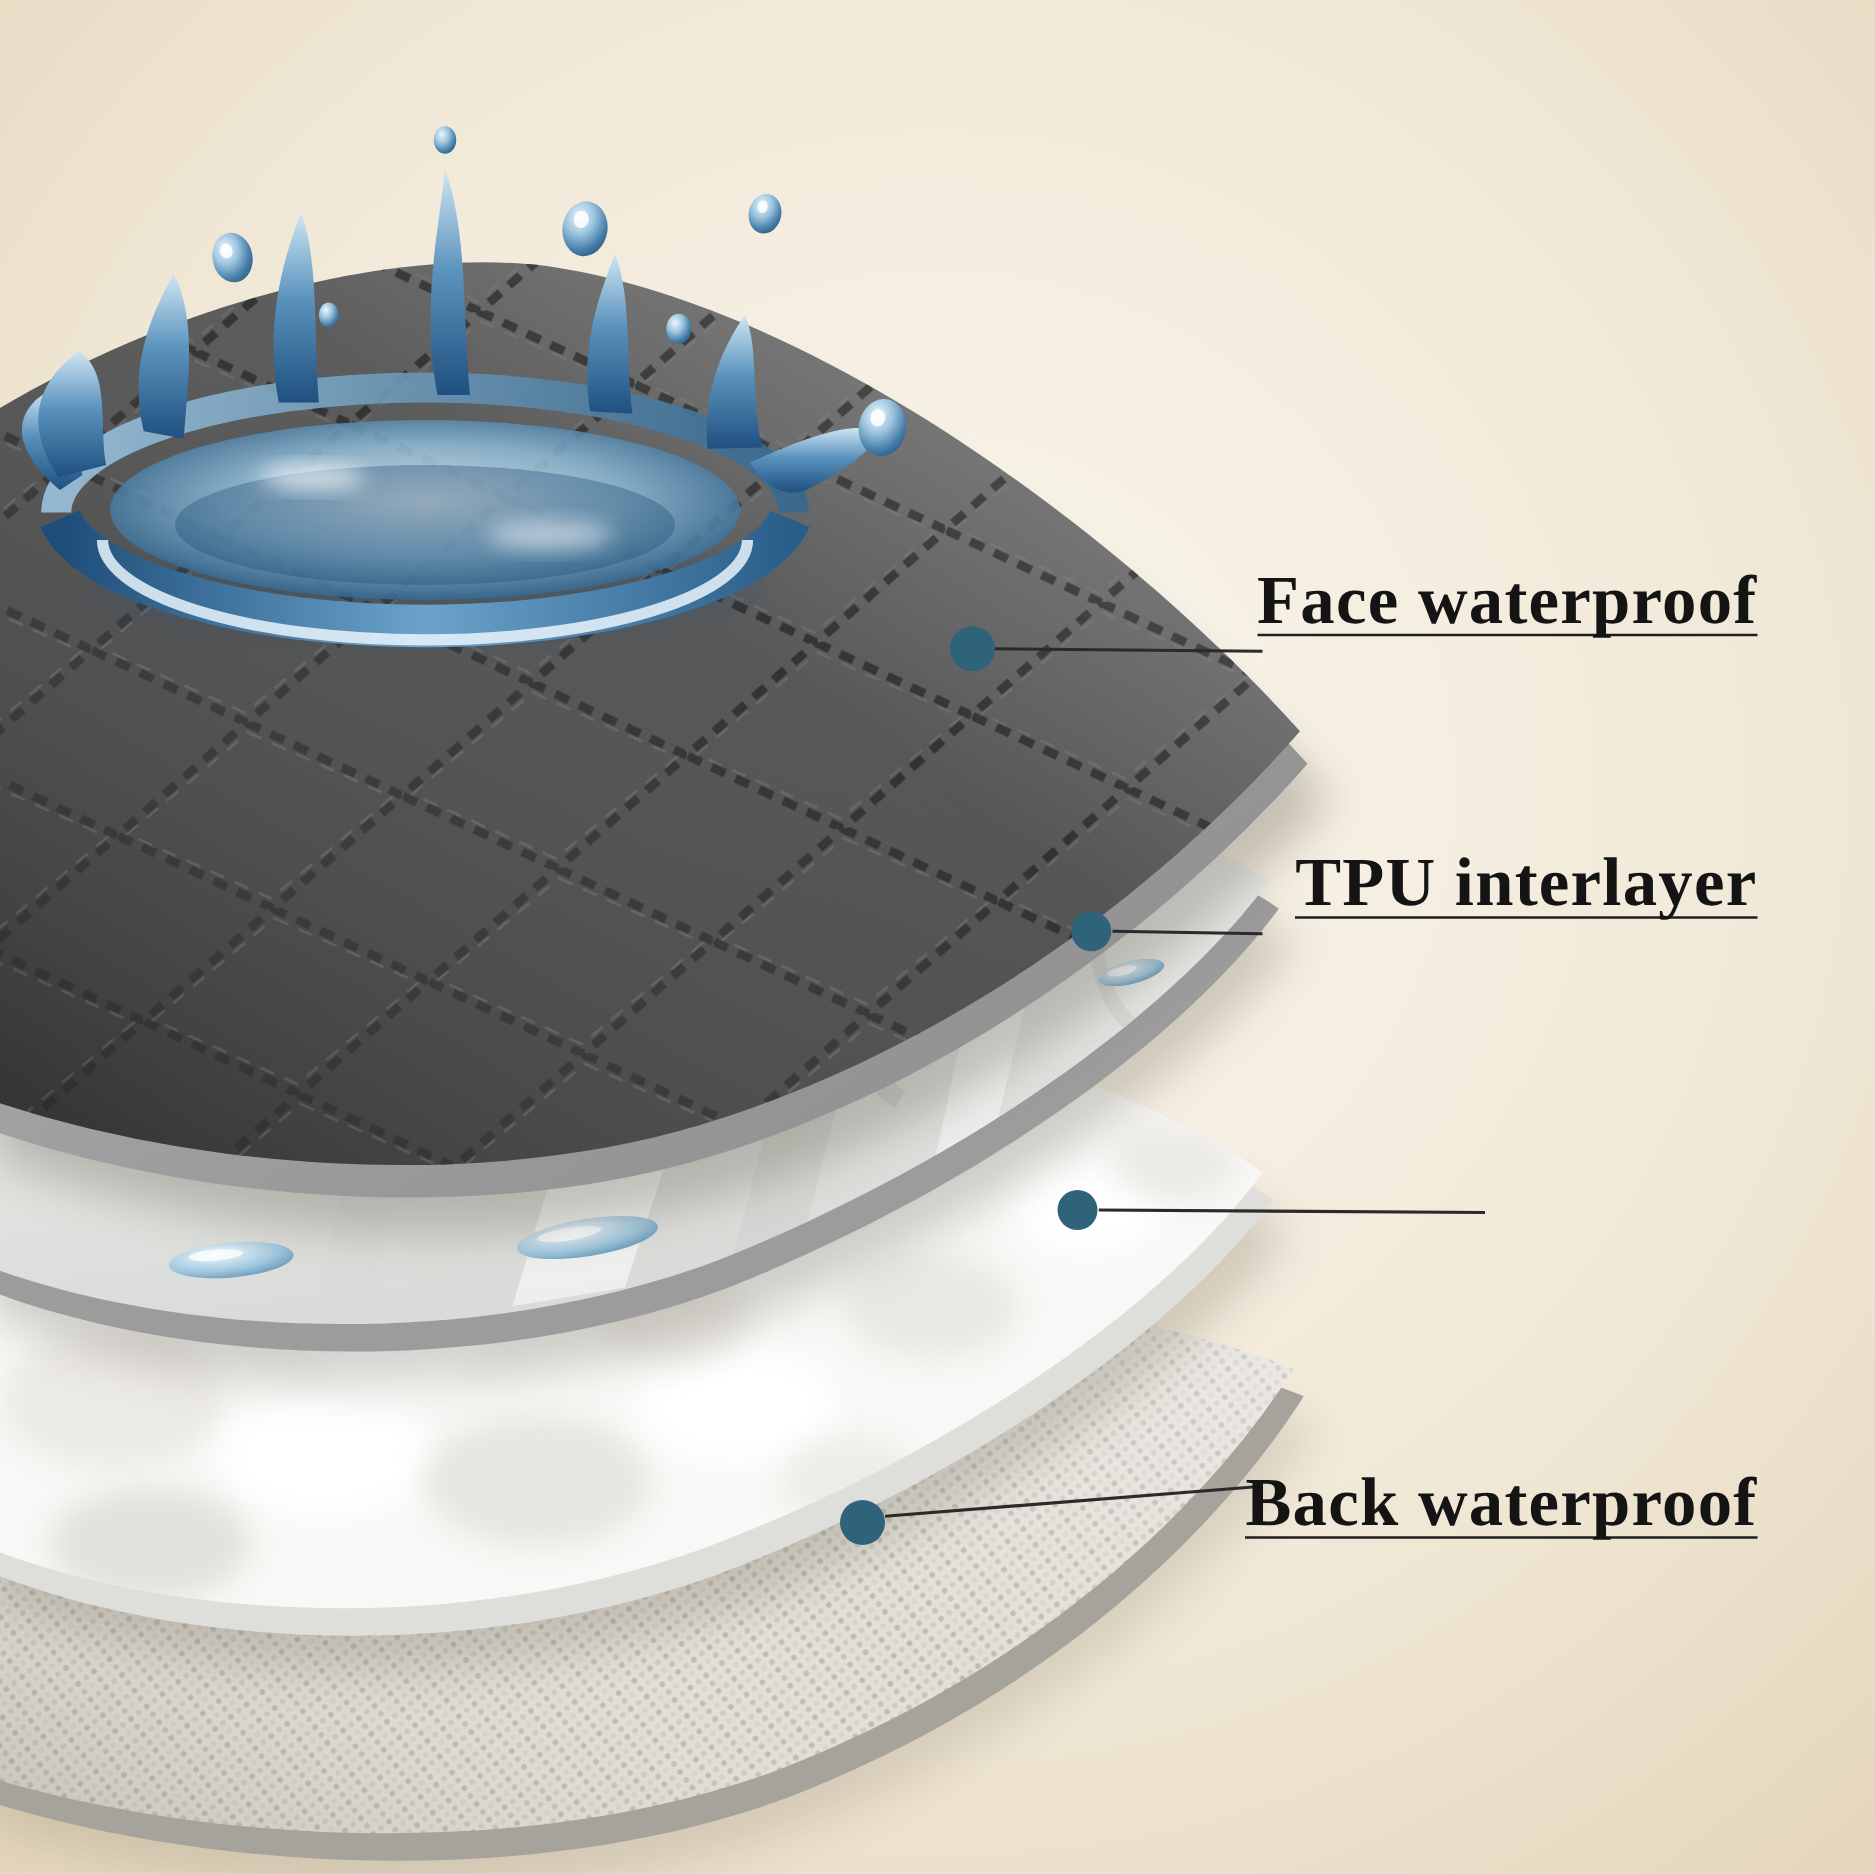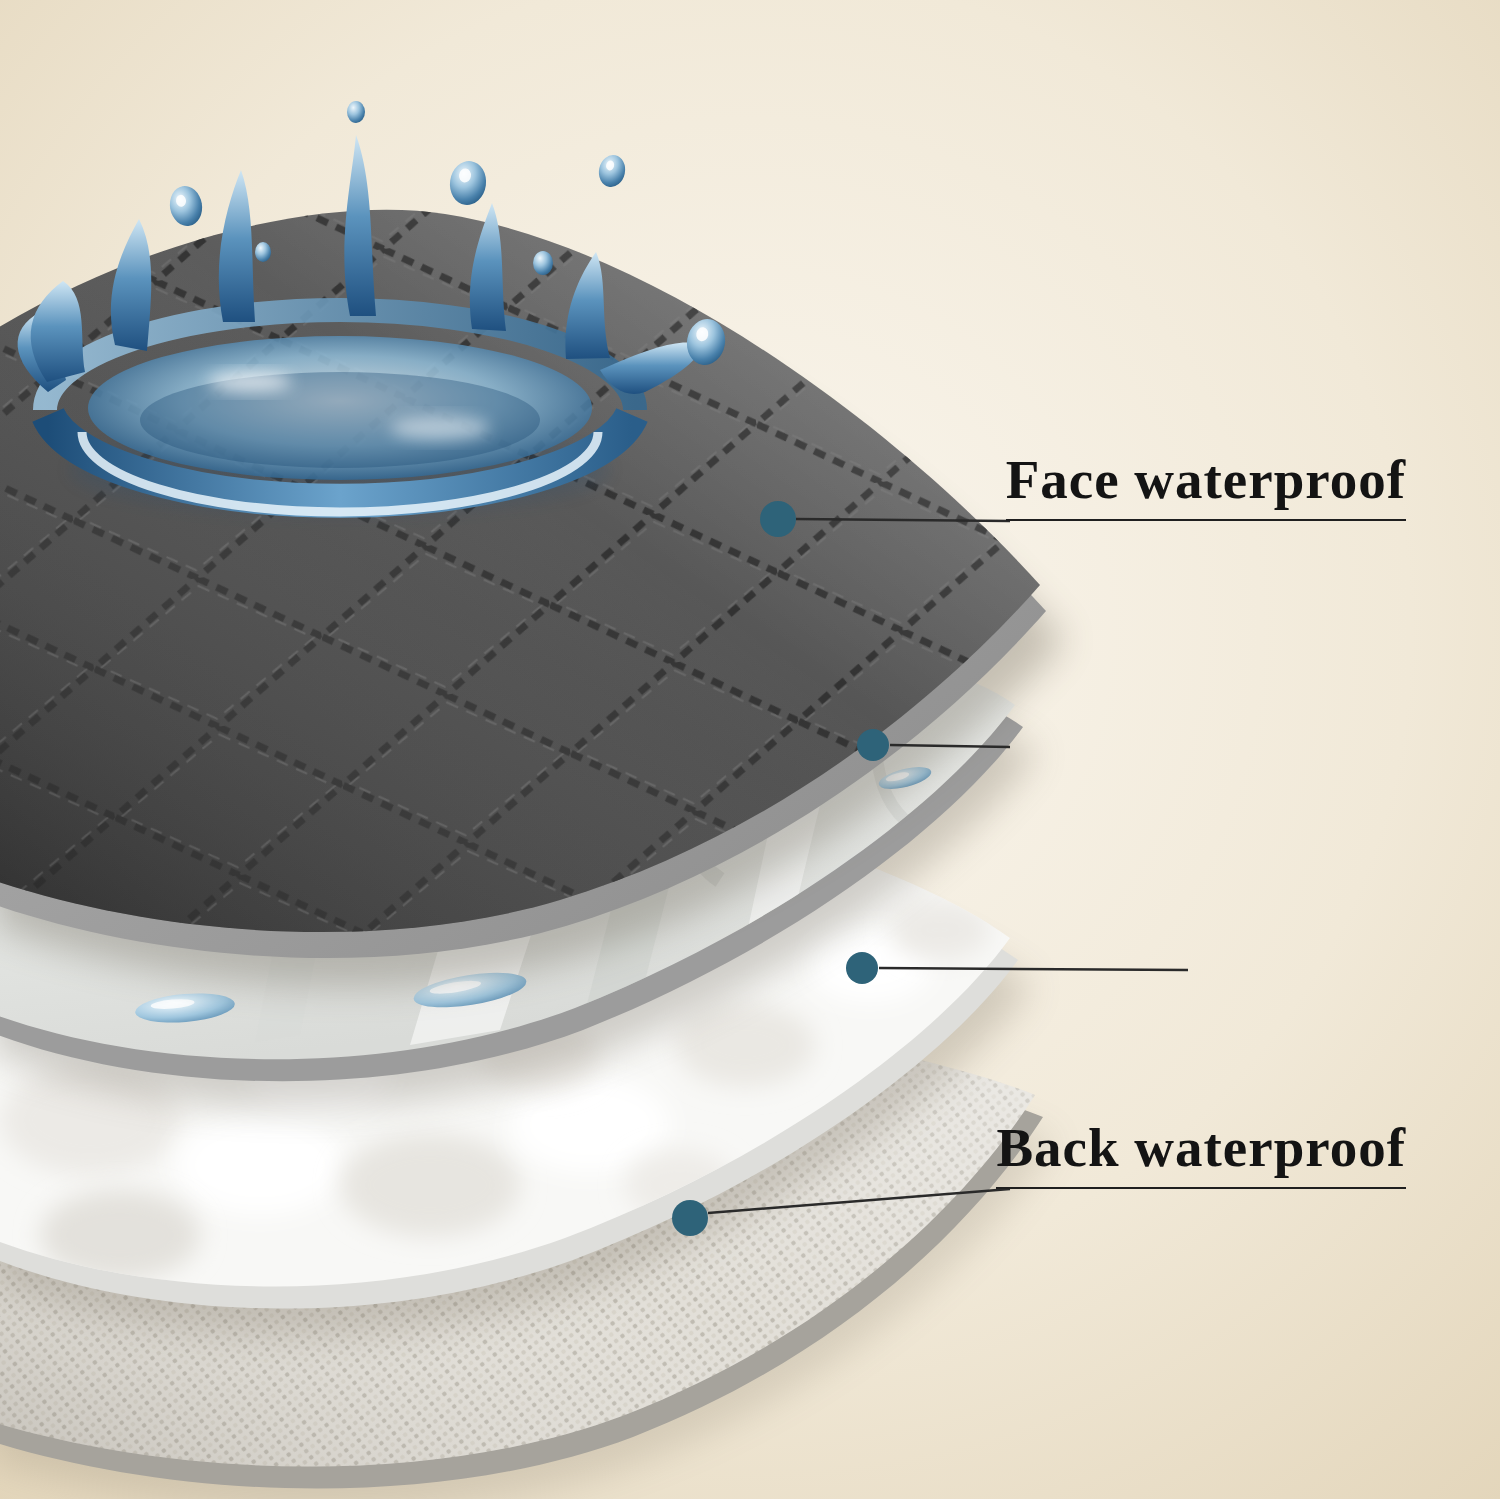--- a/index.html
+++ b/index.html
@@ -1,23 +1,23 @@
 <!DOCTYPE html>
 <html><head>
 <meta charset="utf-8">
 <style>
   html,body{margin:0;padding:0;background:#efe7d6;}
   .stage{position:relative;width:1500px;height:1499px;overflow:hidden;}
   .stage svg.scene{position:absolute;left:0;top:0;width:100%;height:100%;display:block;}
   .callout-label{
     position:absolute;right:94px;white-space:nowrap;
     font-family:"Liberation Serif",serif;font-weight:700;font-size:55px;line-height:1;
-    color:#141414;padding-bottom:12px;border-bottom:2px solid #1f1f1f;letter-spacing:1px;
+    color:#141414;border-bottom:2px solid #1f1f1f;letter-spacing:1px;
   }
-  .lbl-1{top:452px;} .lbl-2{top:678px;} .lbl-3{top:901px;} .lbl-4{top:1120px;text-align:right;}
+  .lbl-1{top:452px;} .lbl-2{top:678px;} .lbl-3{top:901px;} .lbl-4{top:1174px;text-align:right;}
 </style>
 </head>
 <body>
 
 <div class="stage">
 
 <svg class="scene" viewBox="0 0 1500 1499" xmlns="http://www.w3.org/2000/svg">
   <defs>
     <radialGradient id="bgG" cx="50%" cy="42%" r="80%">
       <stop offset="0" stop-color="#faf6ee"></stop>
@@ -249,15 +249,16 @@
   </g>
   <g>
     <circle cx="778" cy="519" r="18" fill="#2e6379"></circle>
     <circle cx="873" cy="745" r="16" fill="#2e6379"></circle>
     <circle cx="862" cy="968" r="16" fill="#2e6379"></circle>
     <circle cx="690" cy="1218" r="18" fill="#2e6379"></circle>
   </g>
 </svg>
 
 <div class="callout-label lbl-1">Face waterproof</div>
+<div class="callout-label lbl-2">TPU interlayer</div>
 <div class="callout-label lbl-4">Back waterproof</div>
 
 </div>
 
 </body></html>

